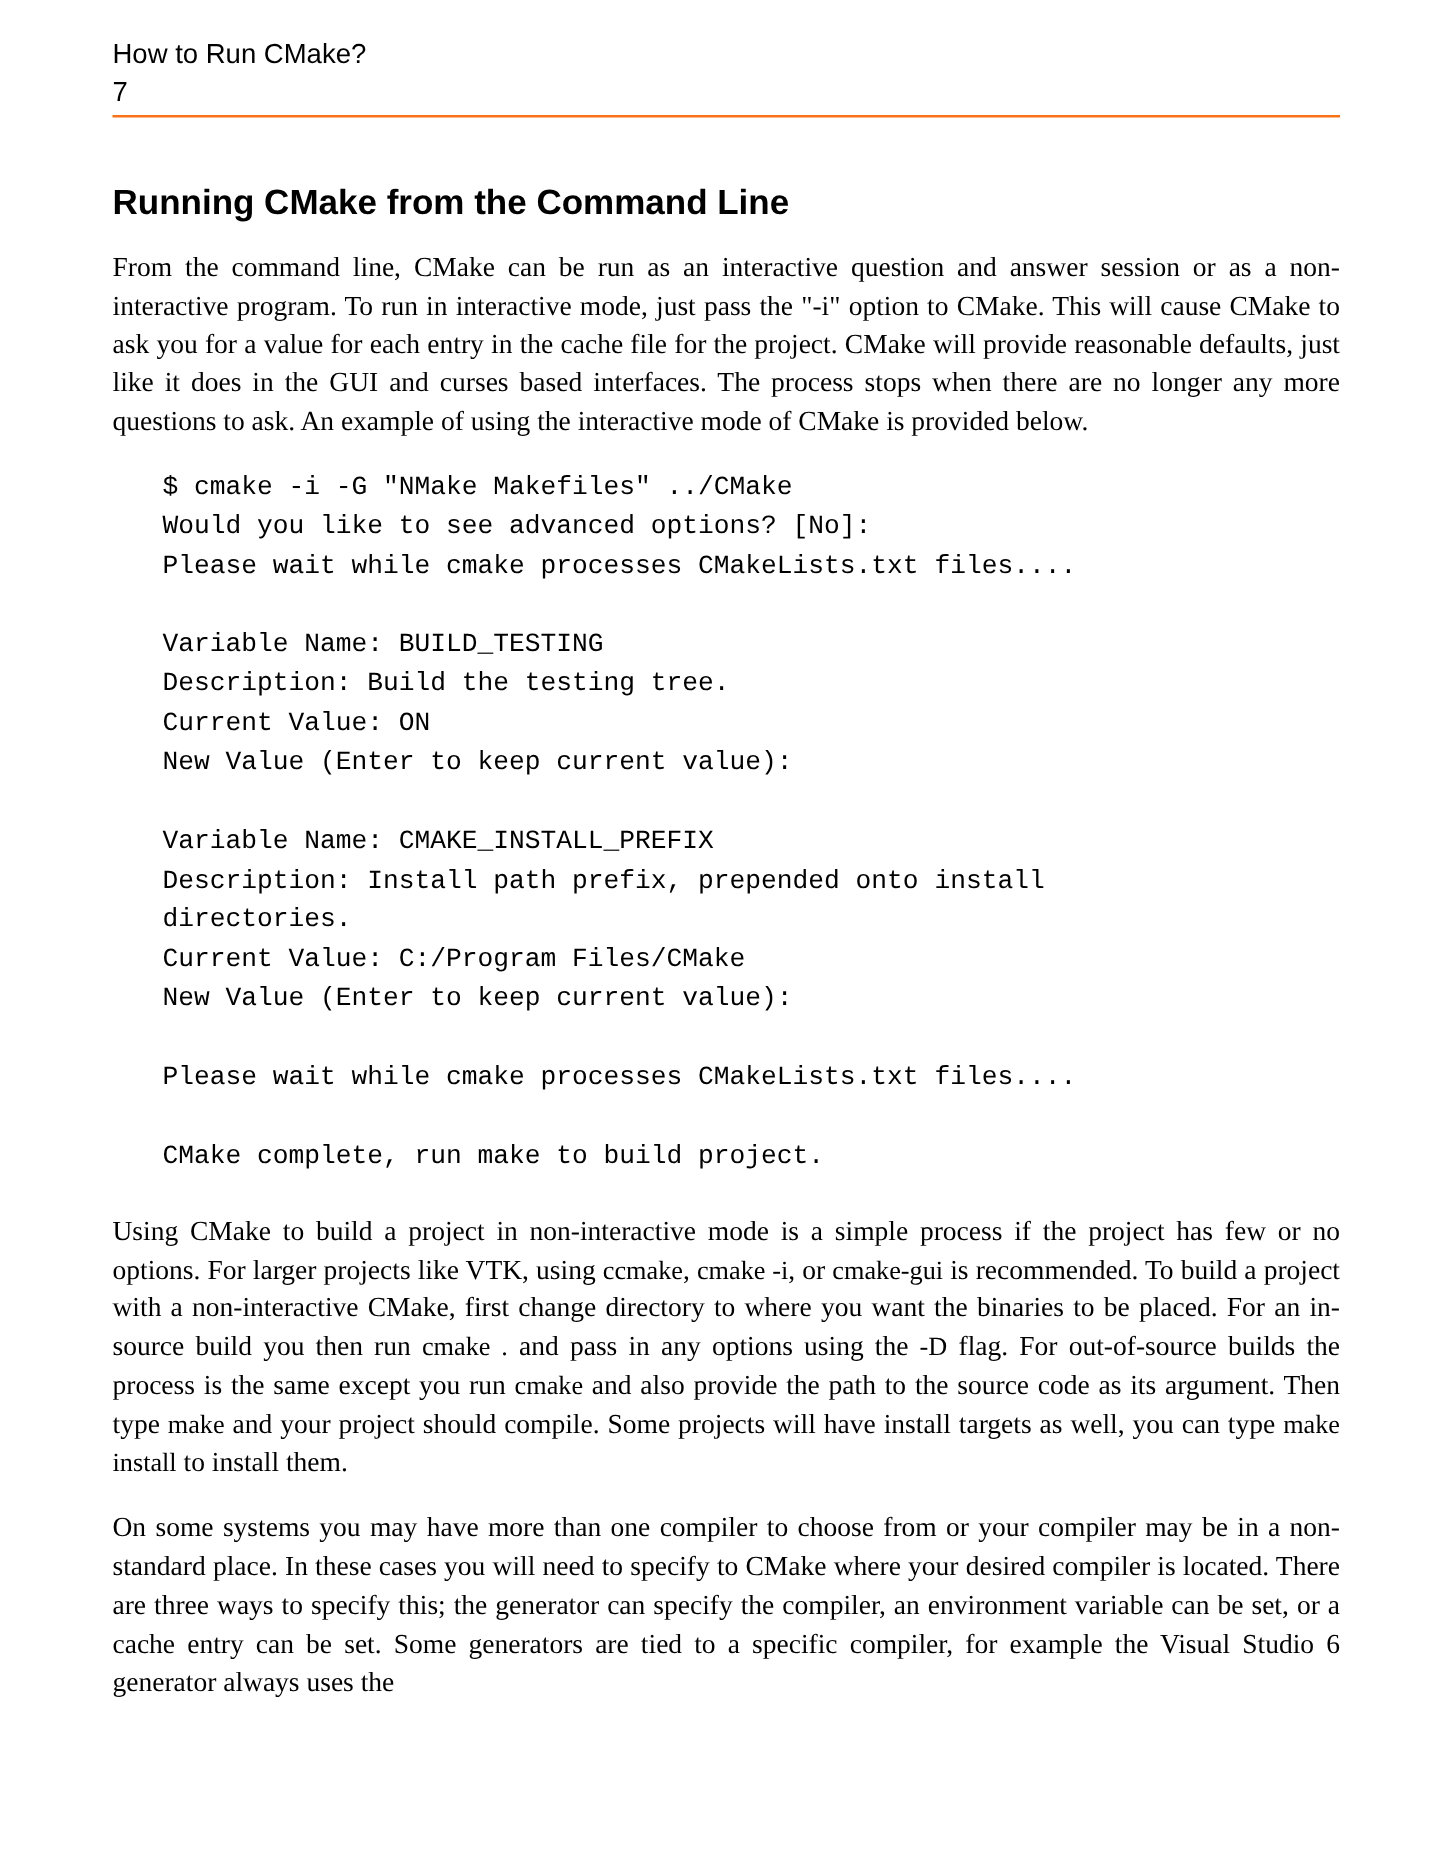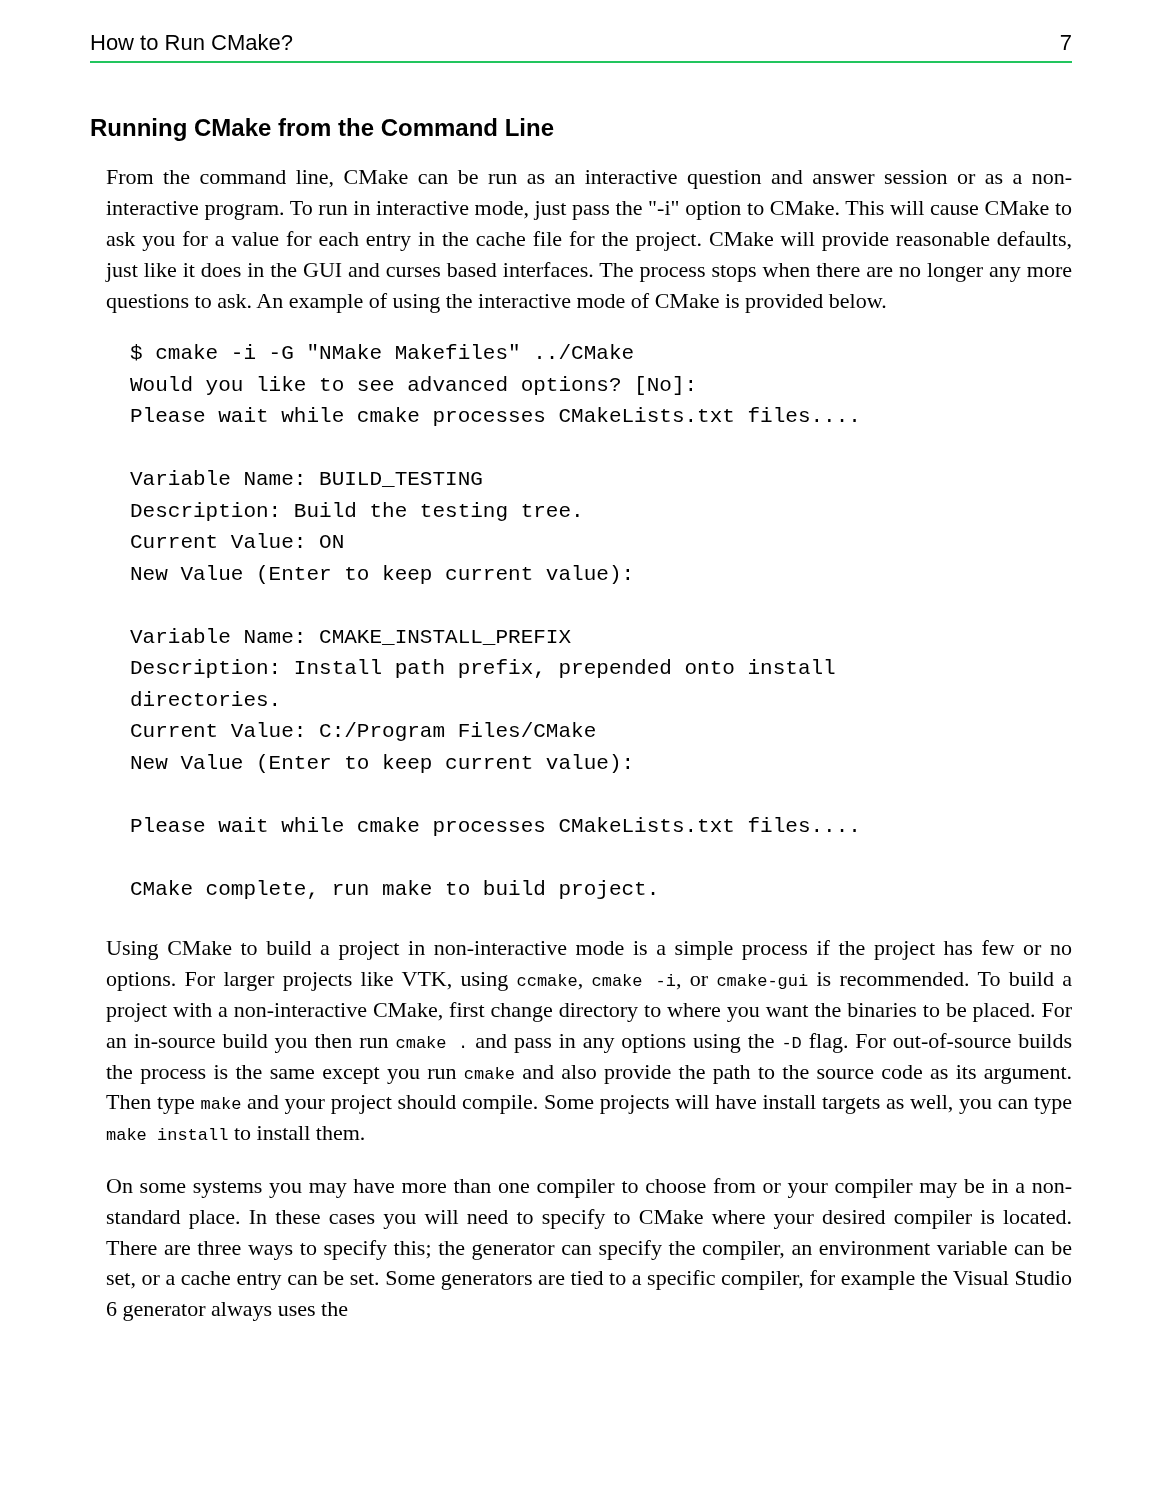--- a/index.html
+++ b/index.html
@@ -14,52 +14,53 @@
     box-sizing: border-box;
     padding: 28px 90px 40px 90px;
     font-family: "Times New Roman", Times, serif;
     font-size: 22px;
     line-height: 1.4;
   }
   .running-head {
     display: flex;
     justify-content: space-between;
     align-items: baseline;
-    border-bottom: 2px solid #22c55e;
+    border-bottom: 2px solid #f97316;
     padding-bottom: 2px;
     margin-bottom: 48px;
     font-family: Arial, Helvetica, sans-serif;
     font-size: 22px;
+    flex-direction: column;
   }
   .running-head .title {
     font-weight: 400;
   }
   .running-head .pageno {
     font-weight: 400;
   }
   h2.section {
     font-family: Arial, Helvetica, sans-serif;
     font-weight: 700;
-    font-size: 24px;
+    font-size: 28px;
     margin: 0 0 18px 0;
   }
   p.body {
-    margin: 0 0 22px 16px;
+    margin: 0 0 22px 0;
     text-align: justify;
   }
   pre.code {
     font-family: "Courier New", Courier, monospace;
     font-size: 21px;
     line-height: 1.5;
     white-space: pre;
     margin: 18px 0 28px 40px;
   }
   code.inline {
-    font-family: Liberation Mono, monospace;
-    font-size: 17px;
+    font-family: Liberation Serif, serif;
+    font-size: 21px;
   }
 </style>
 </head>
 <body>
 
 <div class="page">
 
   <div class="running-head">
     <span class="title">How to Run CMake?</span>
     <span class="pageno">7</span>

